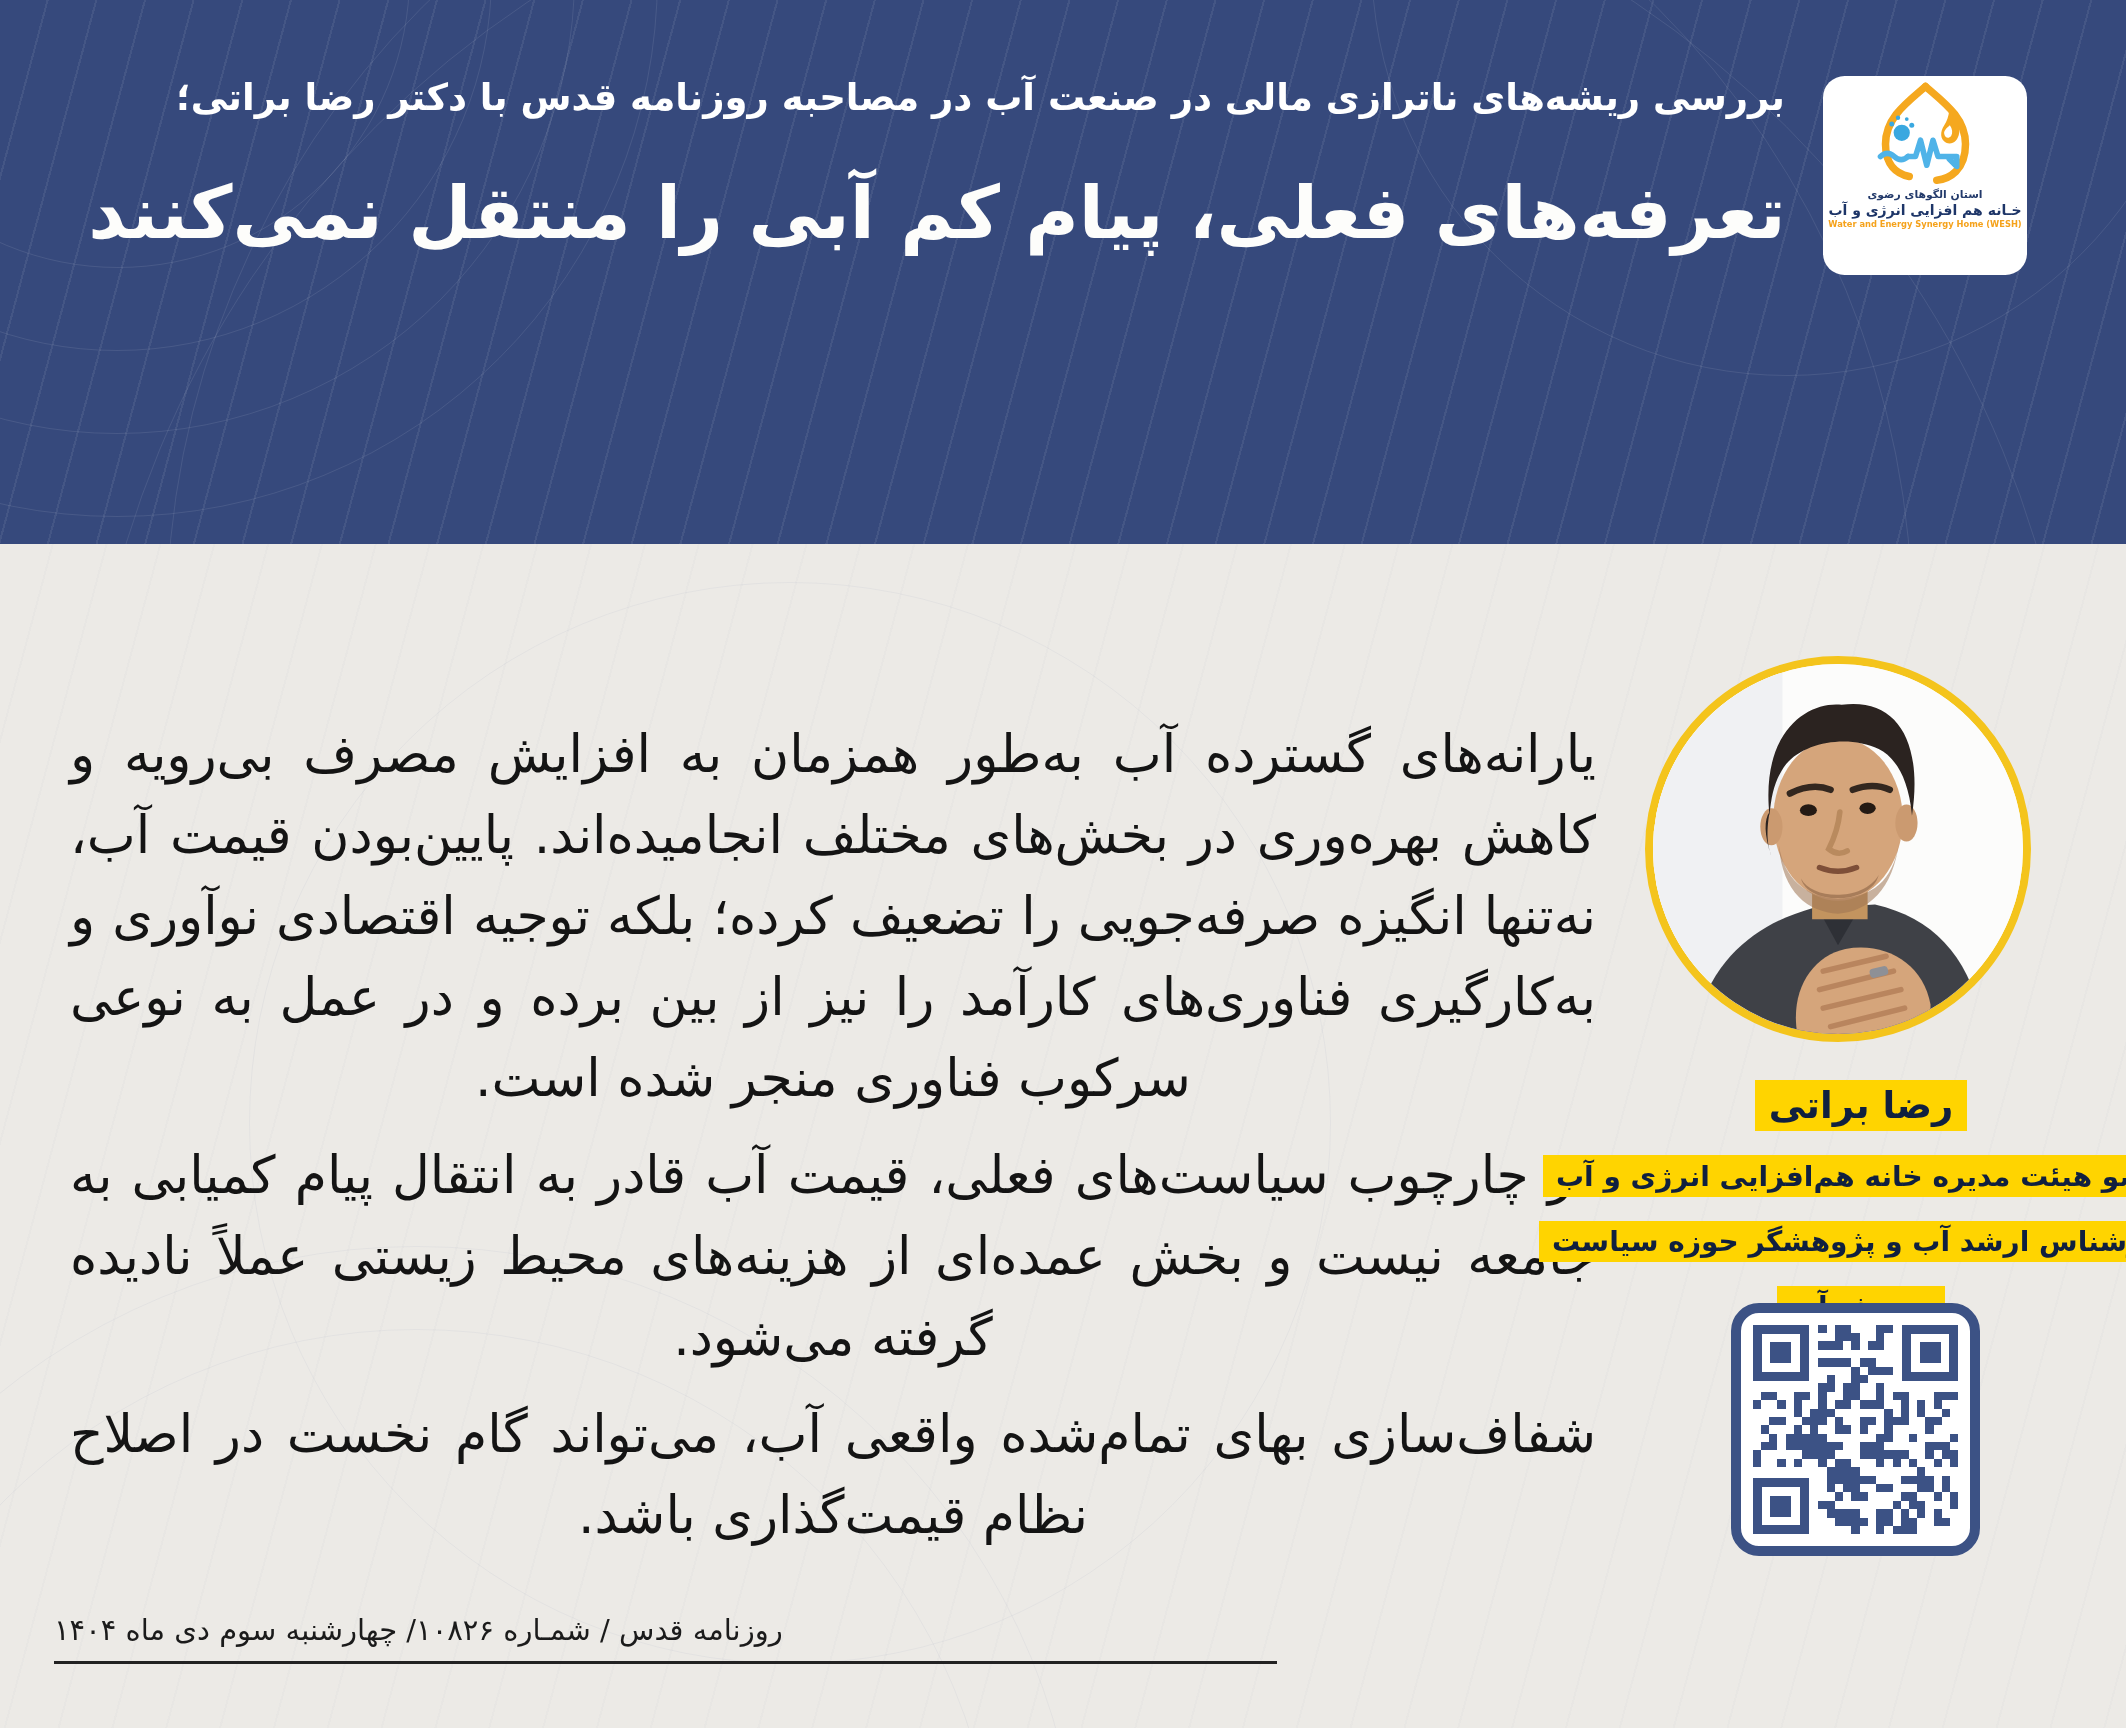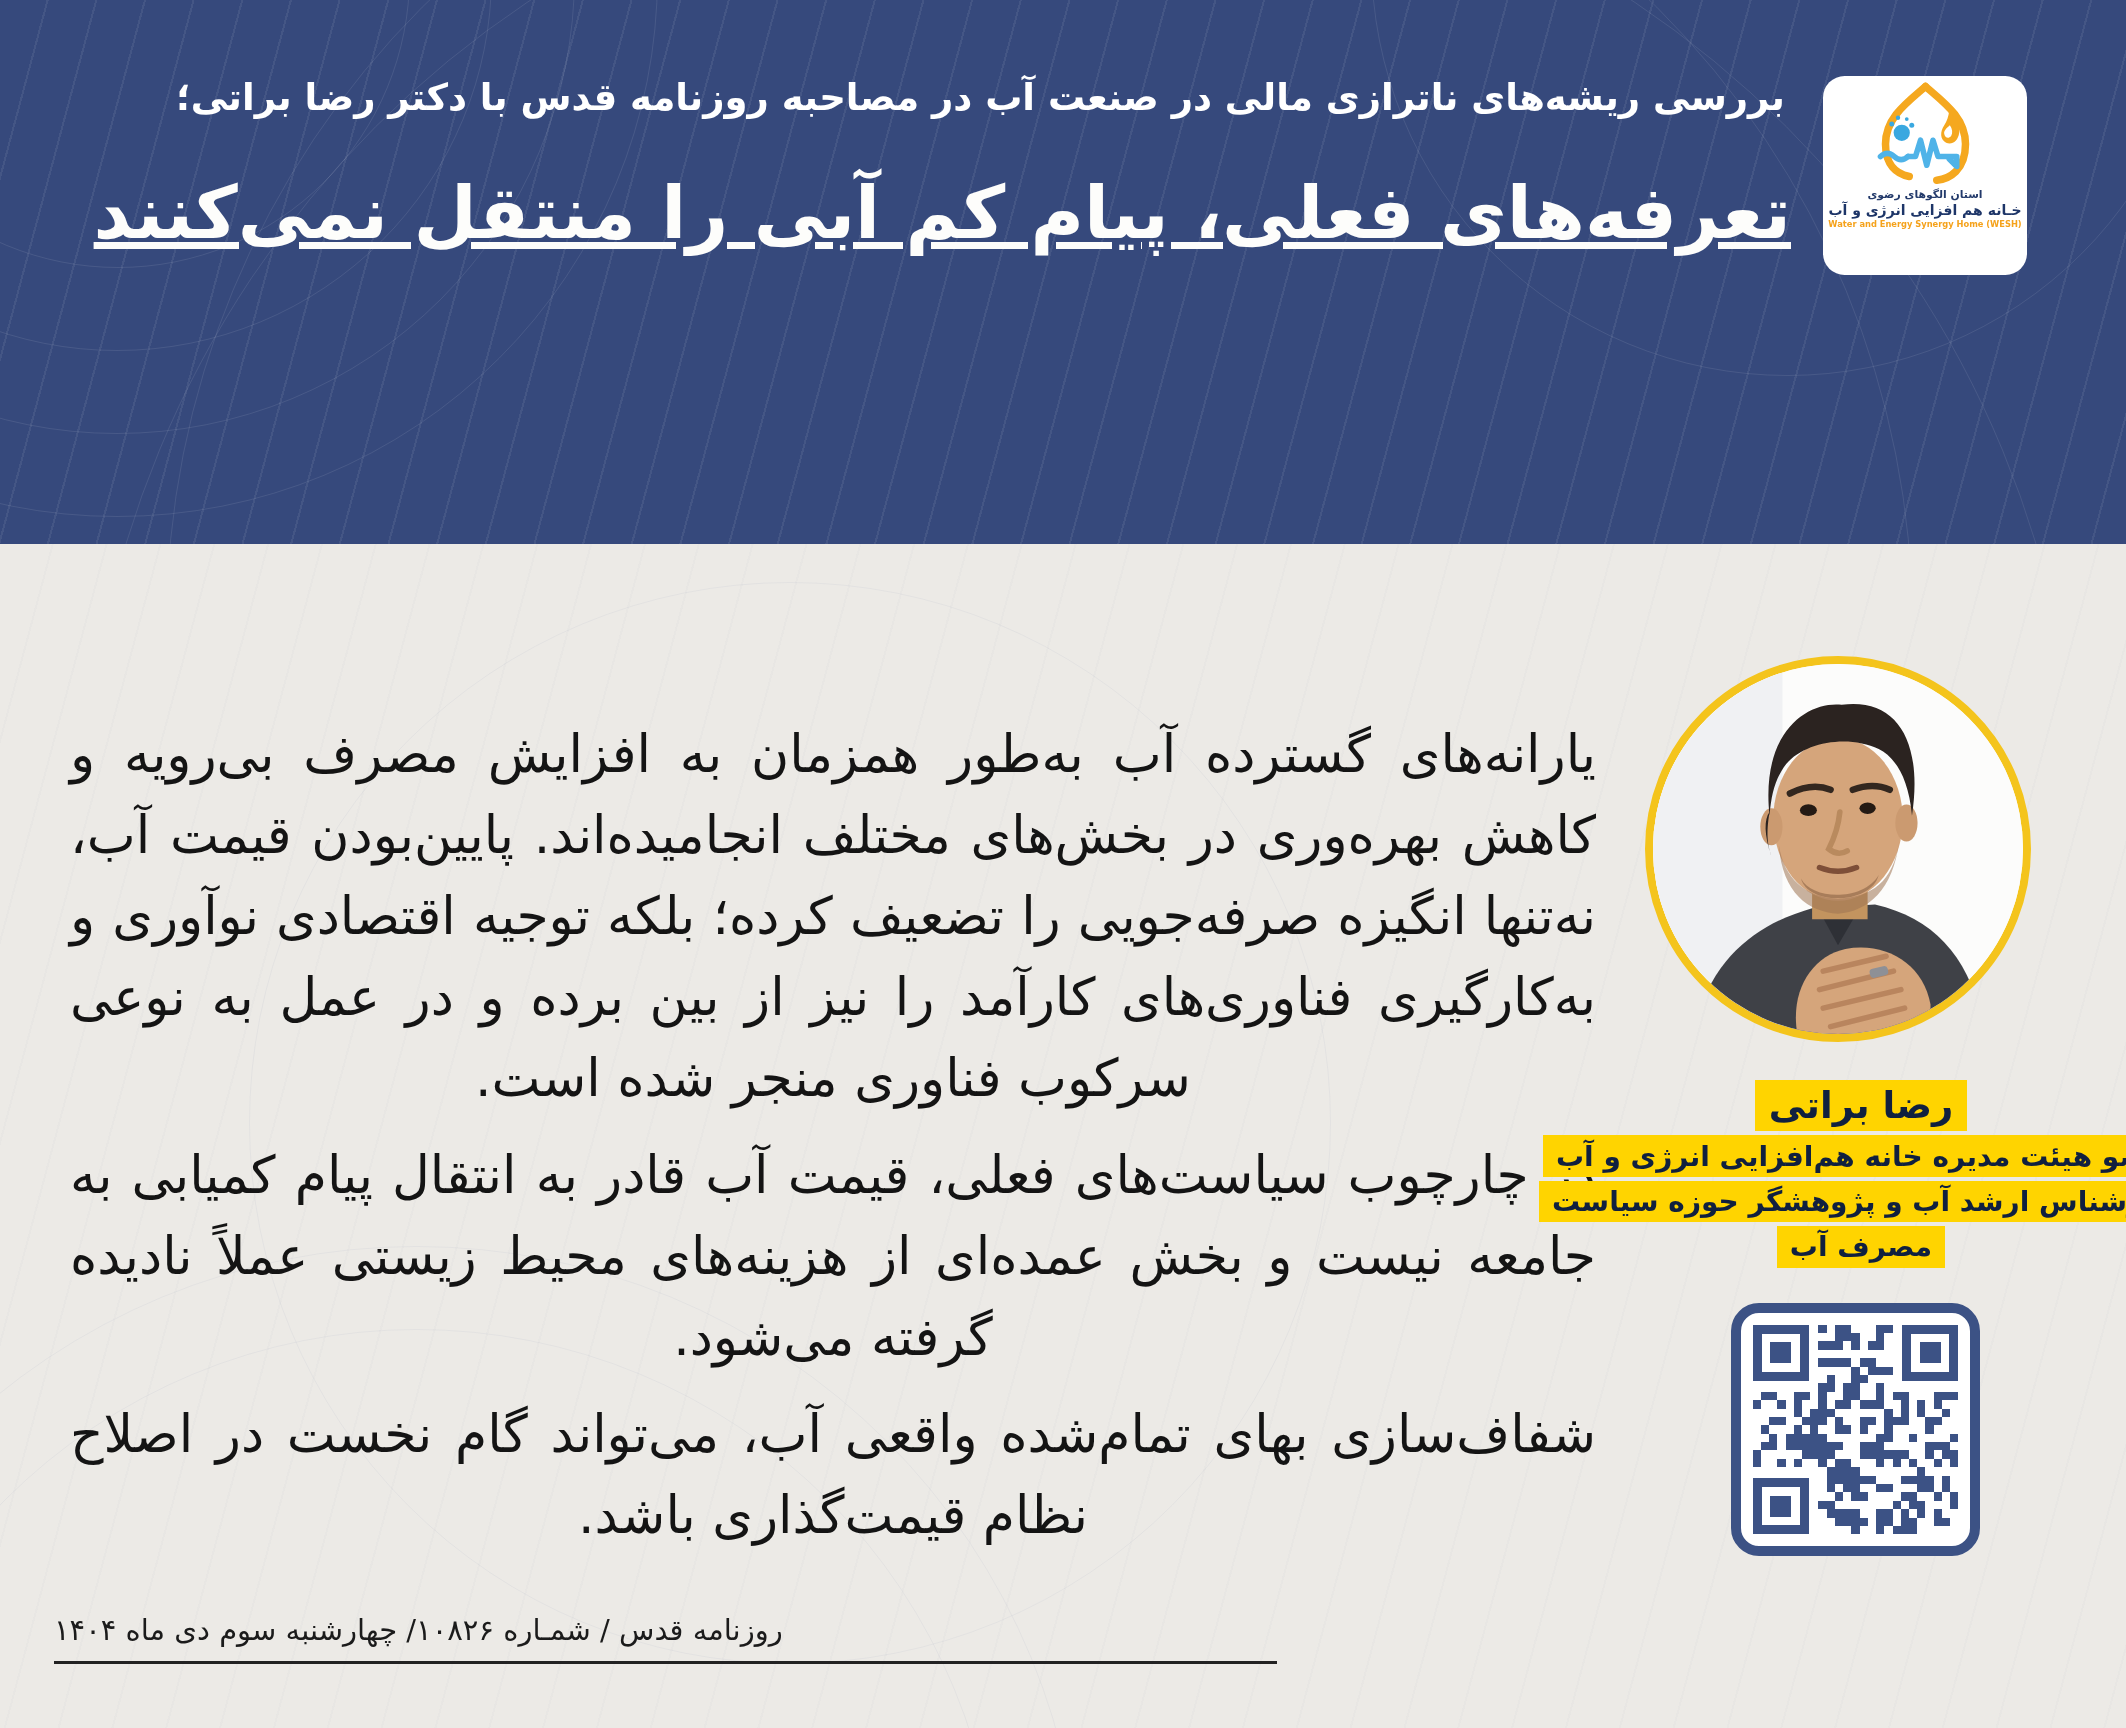--- a/index.html
+++ b/index.html
@@ -17,24 +17,23 @@
   .arc.b{border:1.7px solid rgba(60,80,130,.05);}
   
   .header{position:absolute;left:0;top:0;width:2127px;height:544px;background:#36497C;overflow:hidden;}
   .kicker{
     position:absolute;top:76px;left:100px;right:342px;
     direction:rtl;text-align:right;color:#ffffff;
     font-size:37px;font-weight:bold;white-space:nowrap;
   }
   .headline{
     position:absolute;top:123px;left:83px;right:336px;height:179px;
-    direction:rtl;text-align:right;color:#fdfdfb;
+    direction:rtl;text-align:center;color:#fdfdfb;
     font-size:73px;font-weight:bold;line-height:179px;white-space:nowrap;
     letter-spacing:-0.8px;
-    text-decoration:underline;
   }
   .subheadline{
     position:absolute;top:321px;left:100px;right:334px;
     direction:rtl;text-align:justify;color:#ffffff;
     font-size:34px;font-weight:bold;line-height:62px;
   }
   
   .wesh-logo{
     position:absolute;top:76px;right:100px;width:204px;height:199px;
     background:#fff;border-radius:21.6px;overflow:hidden;text-align:center;
@@ -63,21 +62,21 @@
   
   .portrait{
     position:absolute;top:656px;right:96px;width:386px;height:386px;
     border-radius:50%;border:8.3px solid #F4C41C;box-sizing:border-box;
     overflow:hidden;background:#fbfbfa;
   }
   .portrait svg{display:block;width:100%;height:100%;}
   
   .speaker{
     position:absolute;top:1080px;right:23px;width:486px;
-    display:flex;flex-direction:column;align-items:center;gap:4px;
+    display:flex;flex-direction:column;align-items:center;gap:24px;
   }
   .hl{
     background:#FFD400;color:#10203f;font-weight:bold;direction:rtl;
     padding:4.2px 13.3px;white-space:nowrap;
   }
   .speaker-name{font-size:37px;}
   .speaker-role{font-size:28px;}
   
   .qr{
     position:absolute;top:1303px;right:147px;width:249px;height:253px;

